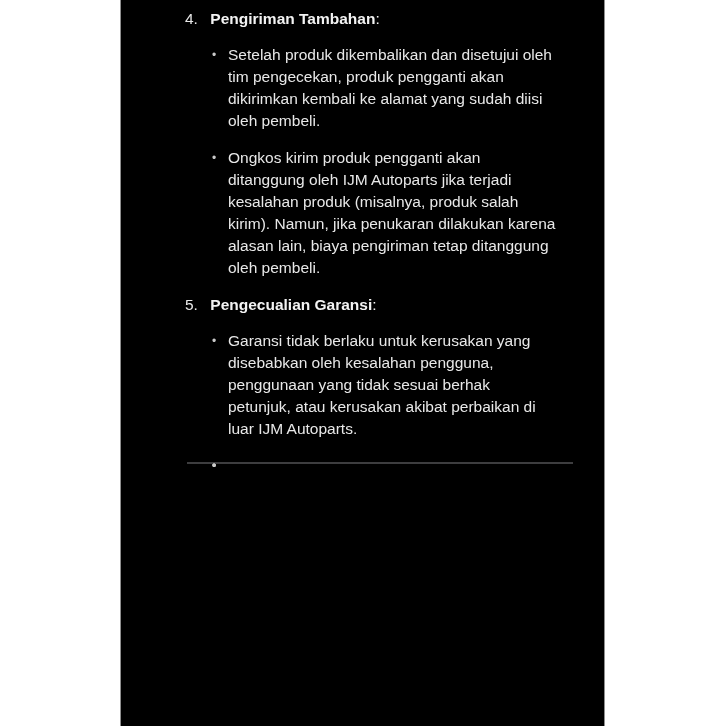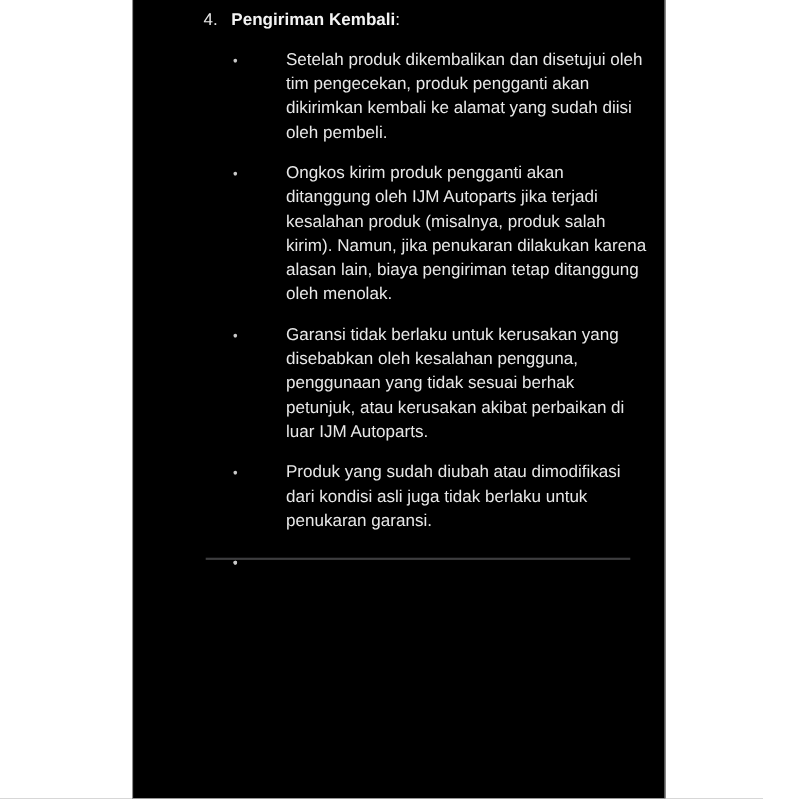--- a/index.html
+++ b/index.html
@@ -34,70 +34,71 @@
   }
   .heading{margin:0 0 14px 0;white-space:nowrap;}
   .num{display:inline-block;min-width:21px;color:var(--body-text);}
   .title{font-weight:bold;color:var(--heading-text);}
   .colon{color:var(--heading-text);}
   .bullet{position:relative;padding-left:43px;margin:0 0 15px 0;}
   .dot{
     position:absolute;left:23px;top:0;width:12px;text-align:center;
     font-size:12px;line-height:22px;color:var(--marker-color);
   }
-  .btext{white-space:pre-line;display:inline-block;vertical-align:top;max-width:380px;margin-left:32px;}
+  .btext{white-space:pre-line;display:inline-block;vertical-align:top;max-width:380px;}
   hr.divider{
     border:none;border-top:2px solid var(--divider-color);
     width:386px;margin:22px 0 0 2px;
   }
 </style>
 </head>
 <body>
 
 <div class="page">
   <div class="panel">
     <div class="doc">
 
       <section>
         <div class="heading">
           <span class="num">4.</span>
-          <span class="title">Pengiriman Kembali</span><span class="colon">:</span>
+          <span class="title">Pengiriman Tambahan</span><span class="colon">:</span>
         </div>
         <div class="bullet">
           <span class="dot">•</span>
           <span class="btext">Setelah produk dikembalikan dan disetujui oleh
 tim pengecekan, produk pengganti akan
 dikirimkan kembali ke alamat yang sudah diisi
 oleh pembeli.</span>
         </div>
         <div class="bullet">
           <span class="dot">•</span>
           <span class="btext">Ongkos kirim produk pengganti akan
 ditanggung oleh IJM Autoparts jika terjadi
 kesalahan produk (misalnya, produk salah
 kirim). Namun, jika penukaran dilakukan karena
 alasan lain, biaya pengiriman tetap ditanggung
-oleh menolak.</span>
+oleh pembeli.</span>
         </div>
       </section>
 
       <section>
+        <div class="heading">
+          <span class="num">5.</span>
+          <span class="title">Pengecualian Garansi</span><span class="colon">:</span>
+        </div>
         <div class="bullet">
           <span class="dot">•</span>
           <span class="btext">Garansi tidak berlaku untuk kerusakan yang
 disebabkan oleh kesalahan pengguna,
 penggunaan yang tidak sesuai berhak
 petunjuk, atau kerusakan akibat perbaikan di
 luar IJM Autoparts.</span>
         </div>
         <div class="bullet">
           <span class="dot">•</span>
-          <span class="btext">Produk yang sudah diubah atau dimodifikasi
-dari kondisi asli juga tidak berlaku untuk
-penukaran garansi.</span>
         </div>
       </section>
 
       <section>
         <div class="bullet">
           <span class="dot">•</span>
         </div>
         <div class="bullet">
           <span class="dot">•</span>
         </div>

